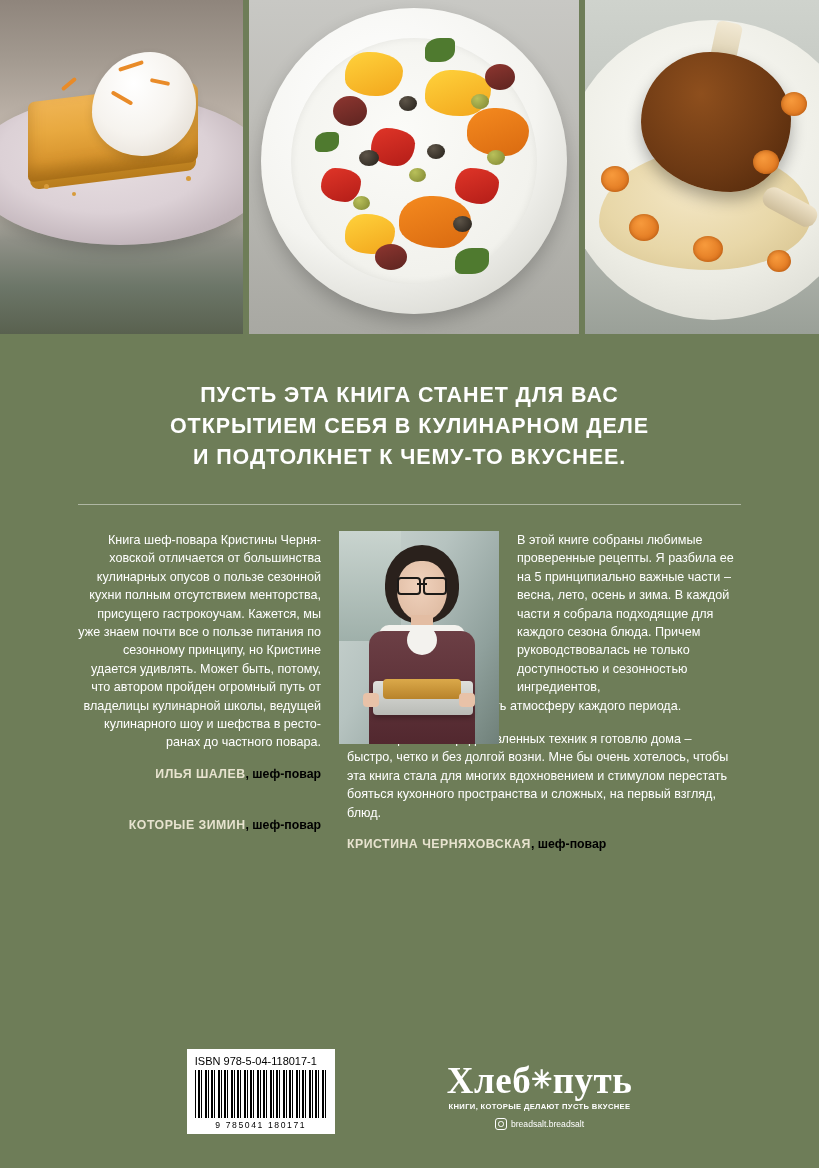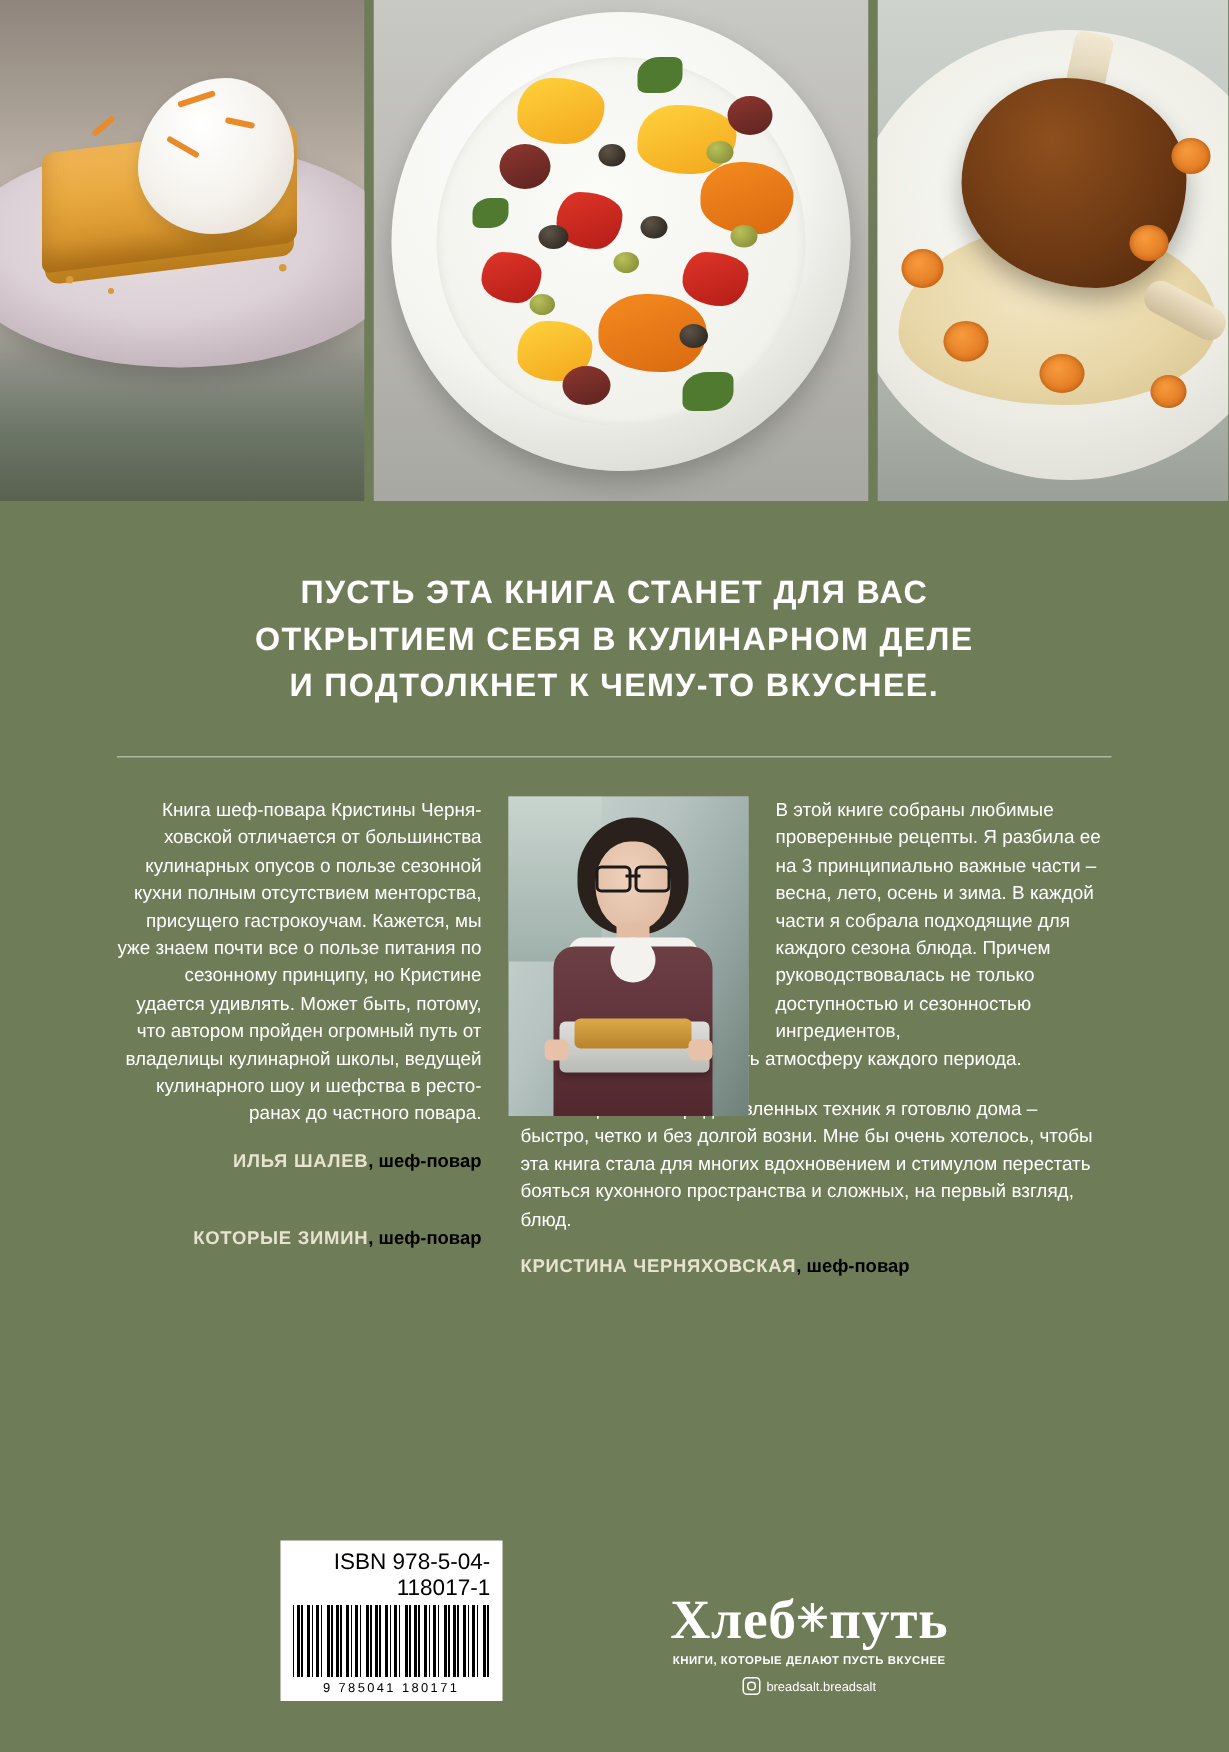--- a/index.html
+++ b/index.html
@@ -234,23 +234,23 @@
     align-items: flex-end;
     gap: 112px;
   }
   .barcode-box {
     width: 148px;
     background: #ffffff;
     padding: 6px 8px 4px 8px;
     box-sizing: border-box;
   }
   .barcode-isbn {
-    font-size: 15px;
+    font-size: 11px;
     color: #000;
-    text-align: right;
+    text-align: left;
     font-family: "Liberation Sans", sans-serif;
     margin-bottom: 3px;
   }
   .barcode-bars {
     height: 48px;
     width: 100%;
     background:
       repeating-linear-gradient(90deg,
         #000 0px, #000 1px, #fff 1px, #fff 3px,
         #000 3px, #000 5px, #fff 5px, #fff 6px,
@@ -402,21 +402,21 @@
       <div class="shirt"></div>
       <div class="apron"></div>
       <div class="tray"></div>
       <div class="pie"></div>
       <div class="hand l"></div>
       <div class="hand r"></div>
     </div>
   </div>
 
   <div class="col-right">
-    <div class="body-text">В этой книге собраны любимые проверенные рецепты. Я разбила ее на 3 принципиально важные части – весна, лето, осень и зима. В каждой части я со­брала подходящие для каждого сезона блю­да. Причем руковод­ствовалась не только доступностью и сезон­ностью ингредиентов,</div>
+    <div class="body-text">В этой книге собраны любимые проверенные рецепты. Я разбила ее на 5 принципиально важные части – весна, лето, осень и зима. В каждой части я со­брала подходящие для каждого сезона блю­да. Причем руковод­ствовалась не только доступностью и сезон­ностью ингредиентов,</div>
     <div class="body-text" style="width:392px;margin-left:-170px;margin-top:0;">но и постаралась передать атмосферу каждого периода.</div>
     <div class="body-text" style="width:392px;margin-left:-170px;margin-top:15px;">С помощью всех представленных техник я готовлю дома – быстро, четко и без долгой возни. Мне бы очень хотелось, чтобы эта книга стала для мно­гих вдохновением и стимулом перестать бояться кухонного пространства и сложных, на первый взгляд, блюд.</div>
     <div class="attrib" style="width:392px;margin-left:-170px;">
       <span class="name">КРИСТИНА ЧЕРНЯХОВСКАЯ</span><span class="role">, шеф-повар</span>
     </div>
   </div>
 </div>
 
 <div class="footer">
 

